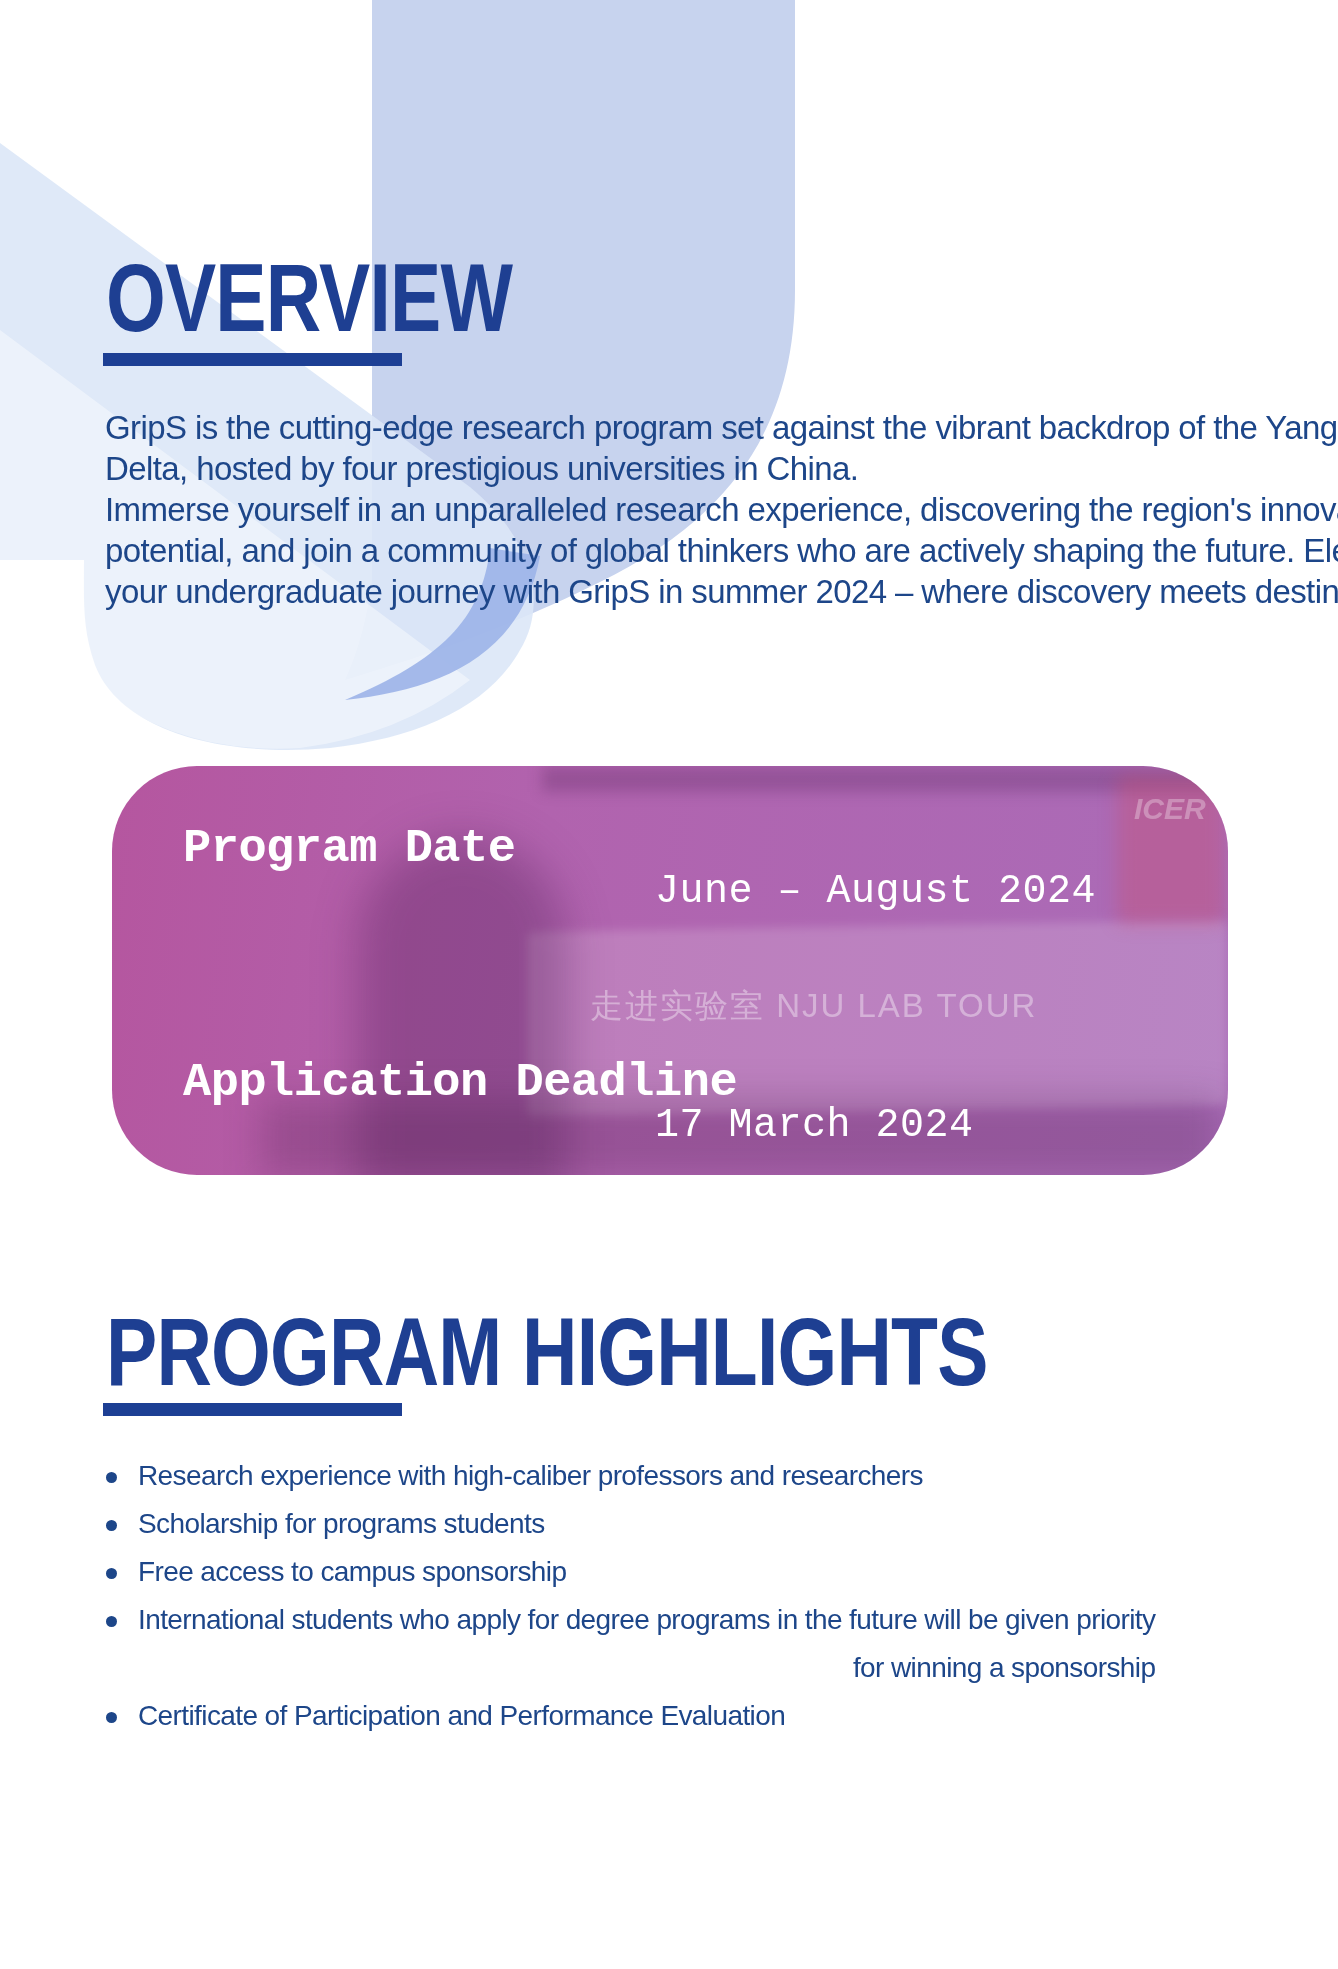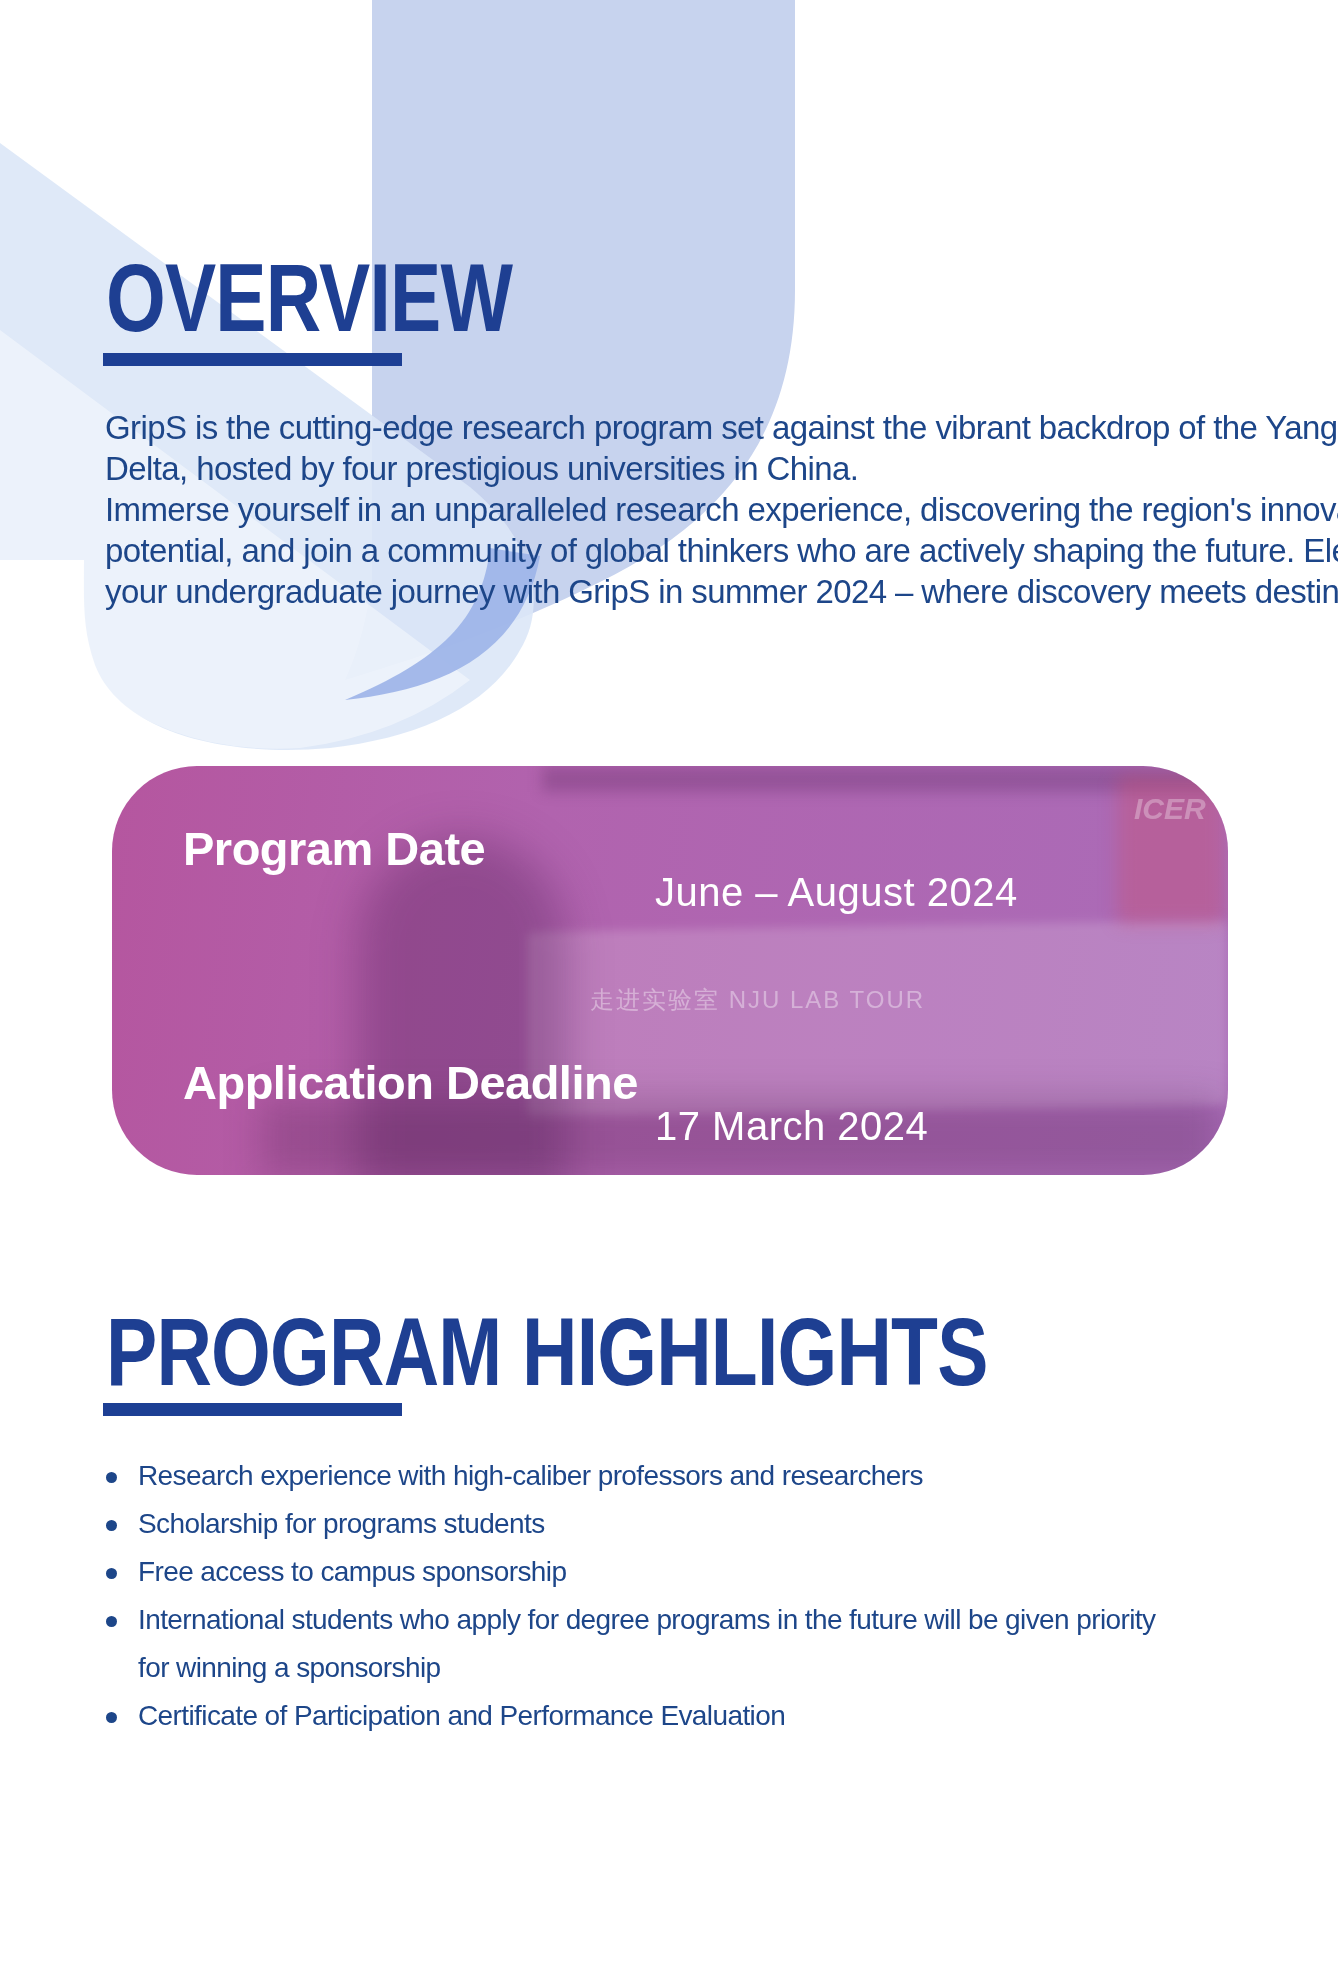--- a/index.html
+++ b/index.html
@@ -38,32 +38,32 @@
   .ph-screen{left:415px;top:160px;width:700px;height:185px;background:rgba(255,255,255,0.17);
       border-radius:6px;filter:blur(5px);transform:skewY(-1deg);}
   .ph-presenter{left:245px;top:70px;width:210px;height:360px;background:rgba(70,20,75,0.30);
       border-radius:50% 50% 0 0/30%;filter:blur(22px);}
   .ph-poster{left:1005px;top:8px;width:108px;height:150px;background:rgba(205,75,100,0.33);
       border-radius:8px;filter:blur(9px);}
   .ph-audience{left:150px;top:332px;width:960px;height:80px;background:rgba(60,20,60,0.22);
       filter:blur(18px);}
   .ph-topbar{left:430px;top:0;width:690px;height:26px;background:rgba(60,20,70,0.22);
       filter:blur(7px);}
-  .screen-text{position:absolute;z-index:2;left:478px;top:218px;font-size:24px;
+  .screen-text{position:absolute;z-index:2;left:478px;top:218px;font-size:33px;
       letter-spacing:2px;color:rgba(255,255,255,0.38);white-space:pre;}
   .poster-text{position:absolute;z-index:2;left:1022px;top:26px;font-size:30px;
       font-weight:700;font-style:italic;color:rgba(255,255,255,0.30);}
-  .card .row{position:absolute;z-index:4;left:0;top:0;width:100%;height:62px;}
+  .card .row{position:absolute;z-index:4;left:0;top:0;width:100%;height:62px;font-family:Liberation Mono, monospace;}
   #row-0{top:55px;} #row-1{top:172px;} #row-2{top:289px;}
   .card .label{position:absolute;left:71px;font-size:47px;line-height:56px;font-weight:700;
       letter-spacing:-0.5px;color:var(--card-text);white-space:pre;}
   .card .value{position:absolute;left:543px;top:7px;font-size:40px;line-height:56px;
       font-weight:400;letter-spacing:0.5px;color:var(--card-text);white-space:pre;margin-top:36px;}
 
-  .bullets{position:absolute;z-index:2;left:105px;top:1452px;list-style:none;}
+  .bullets{position:absolute;z-index:2;left:105px;top:1452px;list-style:none;text-align:right;}
   .bullets li{display:flex;align-items:flex-start;min-height:48px;
       font-size:28px;line-height:48px;letter-spacing:-0.6px;color:var(--body-blue);}
   .dot{flex:0 0 auto;width:11px;height:11px;border-radius:50%;background:var(--body-blue);
       margin:20px 21px 0 1px;}
   .bullets .txt{white-space:pre-line;}
 </style>
 </head>
 <body>
 
 <div class="page">

